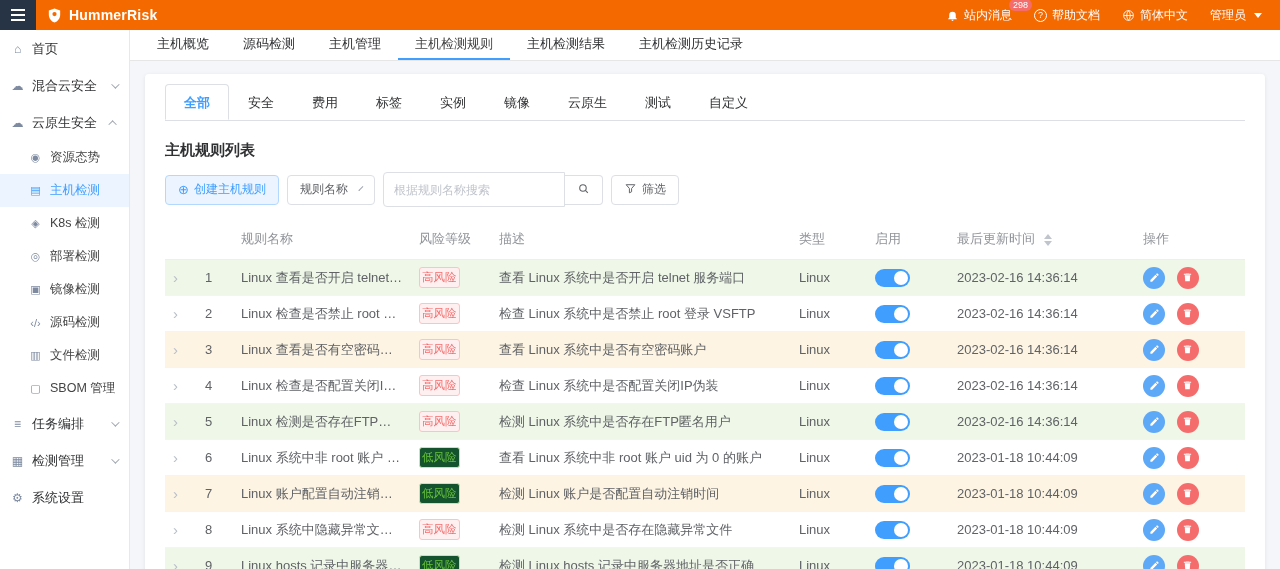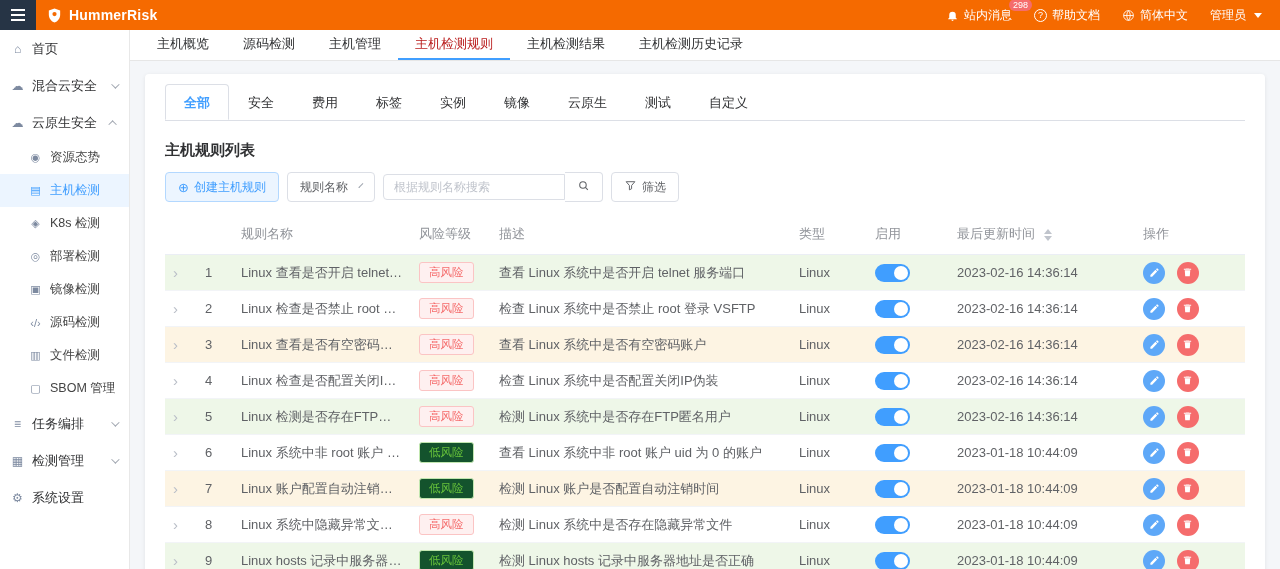--- a/index.html
+++ b/index.html
@@ -39,56 +39,56 @@
   .side-sub.active .sicon { color:#409eff; }
   .chev { width:6px; height:6px; border-right:1.4px solid #a0a6b0; border-bottom:1.4px solid #a0a6b0;
     margin-left:auto; margin-right:2px; }
   .chev.down { transform:rotate(45deg) translateY(-2px); }
   .chev.up { transform:rotate(-135deg) translateY(-2px); }
 
   
   .main { margin-left:130px; padding-top:30px; }
   .page-tabs { height:31px; background:#fff; border-bottom:1px solid #e6e6e6; display:flex; align-items:stretch; padding-left:10px; }
   .ptab { padding:0 17px; display:flex; align-items:center; font-size:13px; color:#303133; cursor:pointer; border-bottom:2px solid transparent; }
-  .ptab.active { color:#b91c1c; border-bottom-color:#409eff; }
+  .ptab.active { color:#404040; border-bottom-color:#409eff; }
 
   .content { padding:13px 15px 0; }
   .card { background:#fff; border-radius:4px; box-shadow:0 1px 4px rgba(0,0,0,.08); padding:10px 20px 0; min-height:520px; }
 
   .ftabs { display:flex; border-bottom:1px solid #dcdfe6; }
   .ftab { padding:0 18px; height:36px; line-height:36px; font-size:13px; color:#303133; cursor:pointer;
     border:1px solid transparent; border-bottom:none; }
   .ftab.active { color:#409eff; border-color:#dcdfe6; background:#fff; margin-bottom:-1px;
     border-bottom:1px solid #fff; border-top-left-radius:4px; border-top-right-radius:4px; font-weight:bold; }
 
   .section-title { font-size:15px; font-weight:bold; color:#303133; margin:20px 0 12px; }
 
   .toolbar { display:flex; align-items:center; gap:8px; margin-bottom:12px; }
   .btn { height:30px; display:inline-flex; align-items:center; gap:5px; padding:0 12px;
     border:1px solid #dcdfe6; border-radius:4px; background:#fff; font-size:12px; color:#606266; cursor:pointer; white-space:nowrap; }
   .btn svg { width:13px; height:13px; }
   .btn-create { background:#ecf5ff; border-color:#b3d8ff; color:#409eff; }
   .plus-glyph { font-size:13px; line-height:1; }
   .sel { width:88px; justify-content:space-between; color:#606266; }
   .sel .chev { margin-left:6px; }
-  .inp { height:26px; width:182px; border:1px solid #dcdfe6; border-radius:4px 0 0 4px; padding:0 10px;
+  .inp { height:35px; width:182px; border:1px solid #dcdfe6; border-radius:4px 0 0 4px; padding:0 10px;
     font-size:12px; color:#606266; outline:none; font-family:inherit; }
   .inp::placeholder { color:#c0c4cc; }
   .search-btn { width:38px; justify-content:center; border-radius:0 4px 4px 0; border-left:none; margin-left:-8px; }
   .toolbar-right { margin-left:auto; display:flex; gap:8px; }
 
   
   table { width:100%; border-collapse:collapse; table-layout:fixed; }
   th { text-align:left; font-weight:normal; font-size:13px; color:#909399; padding:11px 8px; border-bottom:1px solid #ebeef5; white-space:nowrap; }
   td { font-size:13px; color:#606266; padding:0 8px; height:36px; border-bottom:1px solid #f2f4f7;
     white-space:nowrap; overflow:hidden; text-overflow:ellipsis; }
   tr[data-tint="green"] td { background:#eef7e8; }
   tr[data-tint="yellow"] td { background:#fdf4e3; }
   .exp { color:#b9bec7; font-size:15px; cursor:pointer; }
-  .risk { display:inline-block; padding:2px 9px; font-size:11.5px; border-radius:3px; border:1px solid transparent; line-height:1.3; }
+  .risk { display:inline-block; padding:2px 2px; font-size:11.5px; border-radius:3px; border:1px solid transparent; line-height:1.3; }
   .risk[data-level="high"]   { color:#f56c6c; background:#fef0f0; border-color:#fbc4c4; }
   .risk[data-level="low"]    { color:#67c23a; background:#14532d; border-color:#c2e7b0; }
   .switch { display:inline-block; width:35px; height:18px; border-radius:9px; background:#409eff; position:relative; cursor:pointer; vertical-align:middle; }
   .switch .knob { position:absolute; top:2px; right:2px; width:14px; height:14px; border-radius:50%; background:#fff; }
   .op { display:inline-flex; width:22px; height:22px; border-radius:50%; align-items:center; justify-content:center;
     cursor:pointer; vertical-align:middle; }
   .op svg { width:11px; height:11px; }
   .op.edit { background:#5ea8f8; margin-right:8px; }
   .op.del { background:#f56c6c; }
   .sorters { display:inline-flex; flex-direction:column; margin-left:5px; vertical-align:middle; }

